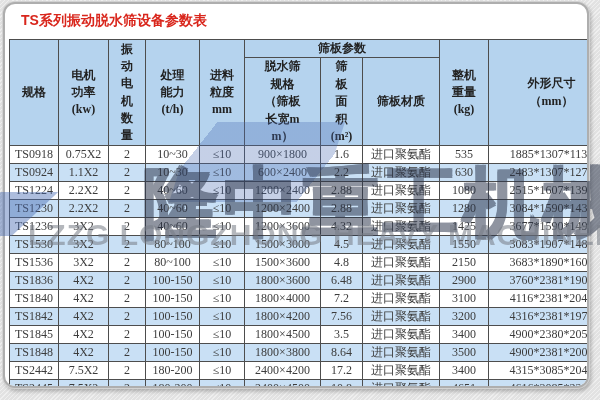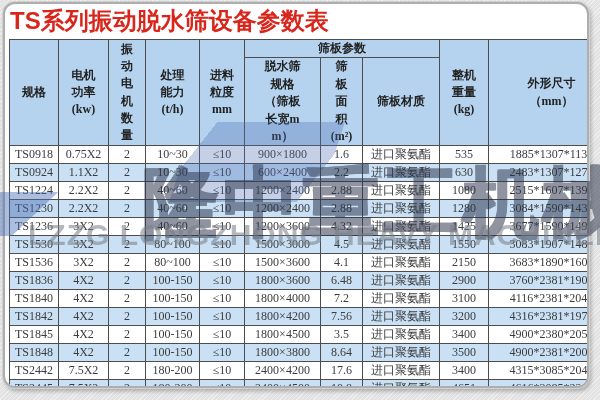--- a/index.html
+++ b/index.html
@@ -19,22 +19,22 @@
     background:repeating-linear-gradient(135deg,#efefef 0 1px,#e2e2e2 1px 3px);
   }
   .panel{
     position:absolute;left:3px;top:2px;width:586px;height:386px;
     background:#fff;border:2px solid #aeaeae;border-radius:12px;
     box-shadow:0 0 0 1px #d2d2d2,2px 3px 4px rgba(0,0,0,.28);
     overflow:hidden;
   }
   .title{
     color:var(--title-red);
-    font-weight:bold;font-size:24px;line-height:33px;height:35px;
-    padding-left:5px;white-space:nowrap;
+    font-weight:bold;font-size:14px;line-height:33px;height:35px;
+    padding-left:16px;white-space:nowrap;
   }
   .tablewrap{margin-left:4px;}
   table{
     border-collapse:collapse;table-layout:fixed;width:605px;
     font-family:"Liberation Serif","DejaVu Serif",serif;
   }
   th,td{
     border:1px solid var(--grid);
     text-align:center;vertical-align:middle;
     color:#3c3c3c;padding:0;overflow:hidden;word-break:break-all;
@@ -190,21 +190,21 @@
             <td>1550</td>
             <td>3083*1907*1483</td>
           </tr>
           <tr>
             <td>TS1536</td>
             <td>3X2</td>
             <td>2</td>
             <td>80~100</td>
             <td>≤10</td>
             <td>1500×3600</td>
-            <td>4.1</td>
+            <td>4.8</td>
             <td>进口聚氨酯</td>
             <td>2150</td>
             <td>3683*1890*1603</td>
           </tr>
           <tr>
             <td>TS1836</td>
             <td>4X2</td>
             <td>2</td>
             <td>100-150</td>
             <td>≤10</td>
@@ -262,21 +262,21 @@
             <td>3500</td>
             <td>4900*2381*2000</td>
           </tr>
           <tr>
             <td>TS2442</td>
             <td>7.5X2</td>
             <td>2</td>
             <td>180-200</td>
             <td>≤10</td>
             <td>2400×4200</td>
-            <td>17.6</td>
+            <td>17.2</td>
             <td>进口聚氨酯</td>
             <td>3400</td>
             <td>4315*3085*2042</td>
           </tr>
           <tr>
             <td>TS2445</td>
             <td>7.5X2</td>
             <td>2</td>
             <td>180-200</td>
             <td>≤10</td>

